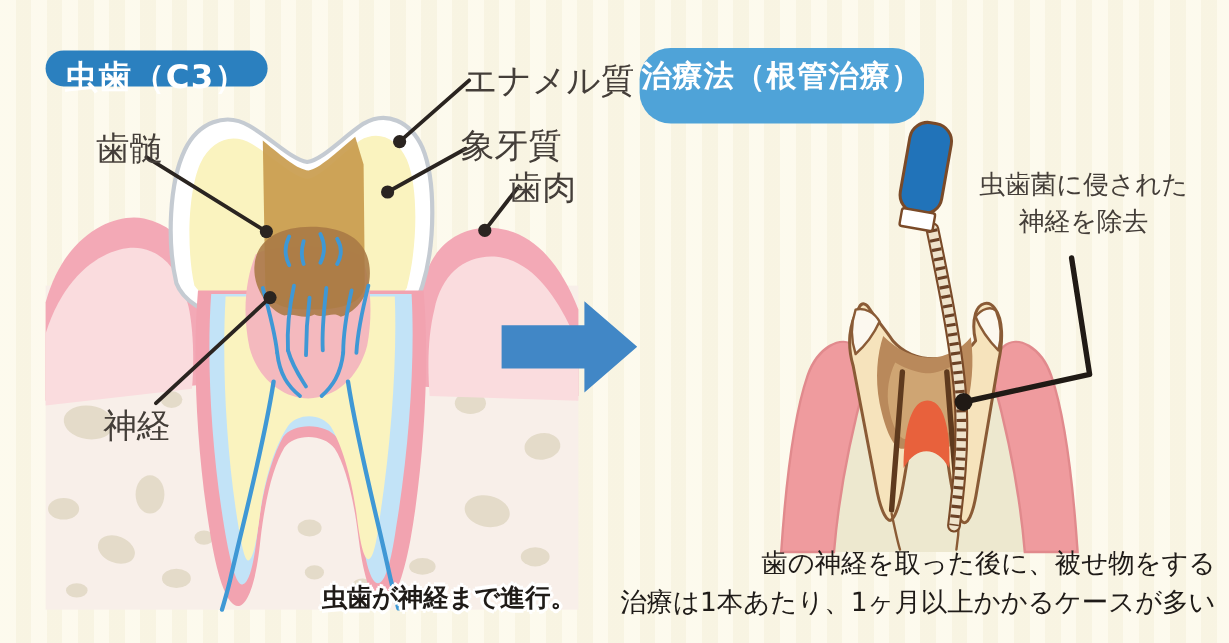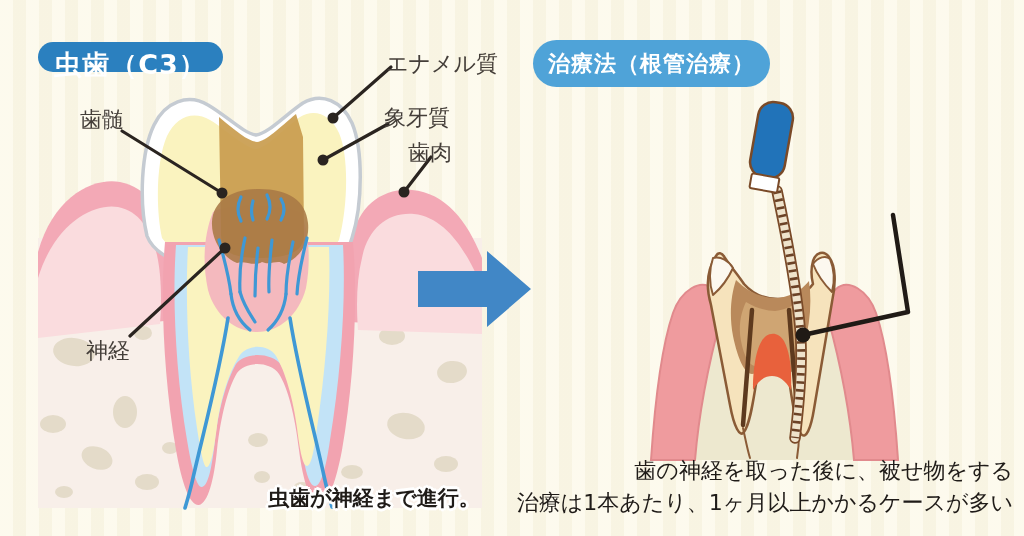--- a/index.html
+++ b/index.html
@@ -18,25 +18,25 @@
     border-radius:26px;
     font-weight:600;
     letter-spacing:1px;
     white-space:nowrap;
   }
   .badge-left{
     left:38px;top:42px;width:185px;height:30px;
     line-height:46px;font-size:27px;
   }
   .badge-right{
-    left:533px;top:40px;width:237px;height:47px;
-    line-height:47px;font-size:22px;
+    left:533px;top:40px;width:237px;height:63px;
+    line-height:47px;font-size:25px;
   }
   .lbl{
-    font-size:22px;
+    font-size:28px;
     font-weight:500;
     white-space:nowrap;
   }
   .caption-left{
     left:266px;top:484px;width:216px;
     font-size:21px;font-weight:bold;
     color:#1f1b18;
     text-align:center;white-space:nowrap;
     text-shadow:
       -2px -2px 0 #fff, 2px -2px 0 #fff, -2px 2px 0 #fff, 2px 2px 0 #fff,
@@ -255,24 +255,28 @@
   <div class="abs badge badge-left" style="background-color: rgb(43, 128, 191); color: rgb(255, 255, 255);">虫歯（C3）</div>
 
   <div class="abs badge badge-right" style="background-color: rgb(79, 163, 216); color: rgb(255, 255, 255);">治療法（根管治療）</div>
 
   <div class="abs lbl" style="left: 80px; top: 105px; color: rgb(68, 62, 57); font-family: Liberation Serif, serif;">歯髄</div>
 
   <div class="abs lbl" style="left: 386px; top: 49px; color: rgb(68, 62, 57);">エナメル質</div>
 
   <div class="abs lbl" style="left: 384px; top: 103px; color: rgb(68, 62, 57);">象牙質</div>
 
-  <div class="abs lbl" style="left: 408px; top: 138px; color: rgb(68, 62, 57); font-family: Liberation Serif, serif;">歯肉</div>
+  <div class="abs lbl" style="left: 424px; top: 138px; color: rgb(68, 62, 57); font-family: Liberation Serif, serif;">歯肉</div>
 
   <div class="abs lbl" style="left: 86px; top: 336px; color: rgb(68, 62, 57);">神経</div>
 
   <div class="abs caption-left">虫歯が神経まで進行。</div>
 
+  <div class="abs annotation" style="color: rgb(68, 62, 57);">
+    <div>虫歯菌に侵された</div>
+    <div>神経を除去</div>
+  </div>
 
   <div class="abs caption-right" style="color: rgb(31, 27, 24);">
     <div>歯の神経を取った後に、被せ物をする</div>
     <div>治療は1本あたり、1ヶ月以上かかるケースが多い</div>
   </div>
 </div>
 
 </body></html>

